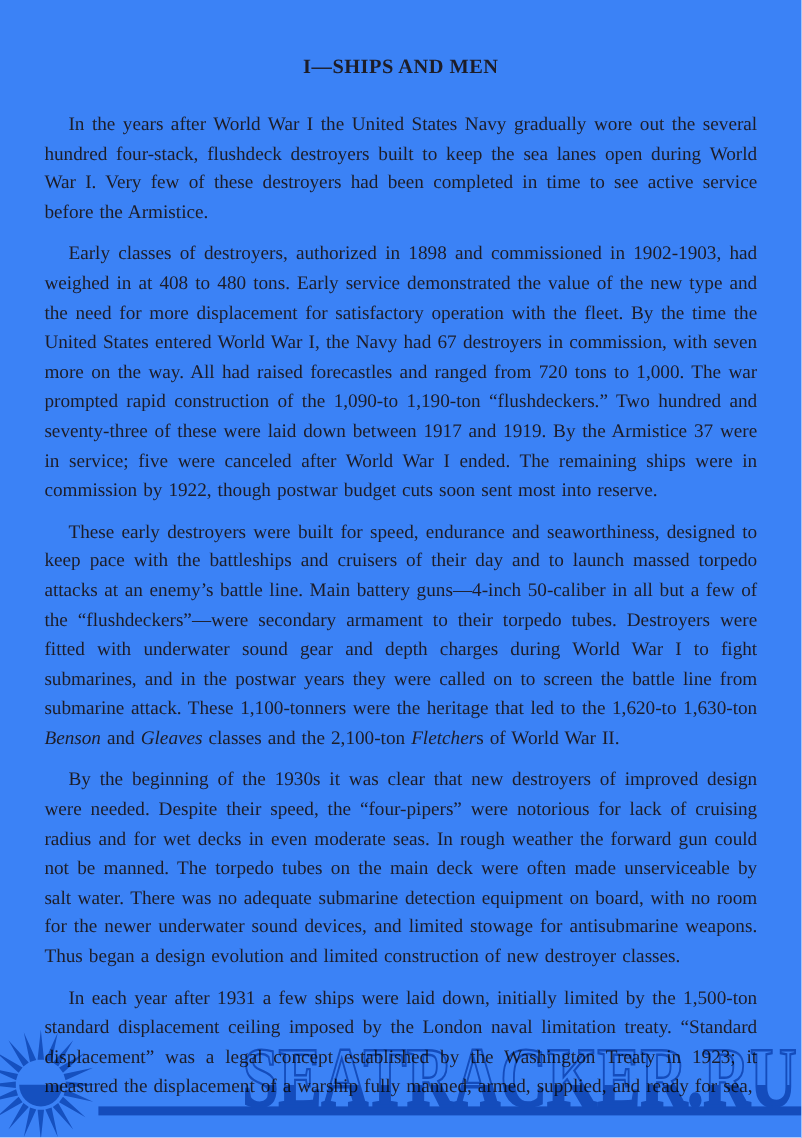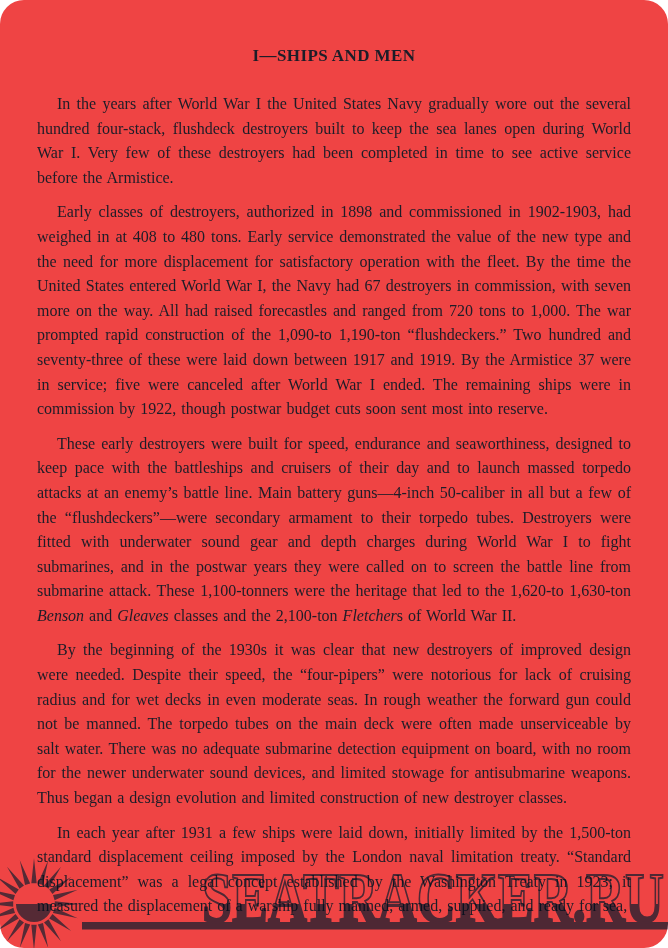--- a/index.html
+++ b/index.html
@@ -6,23 +6,22 @@
   body {
     width: 668px; height: 948px;
     background: #ffffff;
     font-family: "Liberation Serif", serif;
     position: relative;
     overflow: hidden;
   }
   #screen {
     position: relative;
     width: 668px; height: 948px;
-    background: #ef4444;
+    background: #3b82f6;
     overflow: hidden;
-    border-radius: 24px;
   }
   .page-content {
     position: absolute;
     left: 37px; top: 46px;
     width: 594px;
     color: #1d1d28;
   }
   .chapter-title {
     font-size: 17px;
     font-weight: bold;

